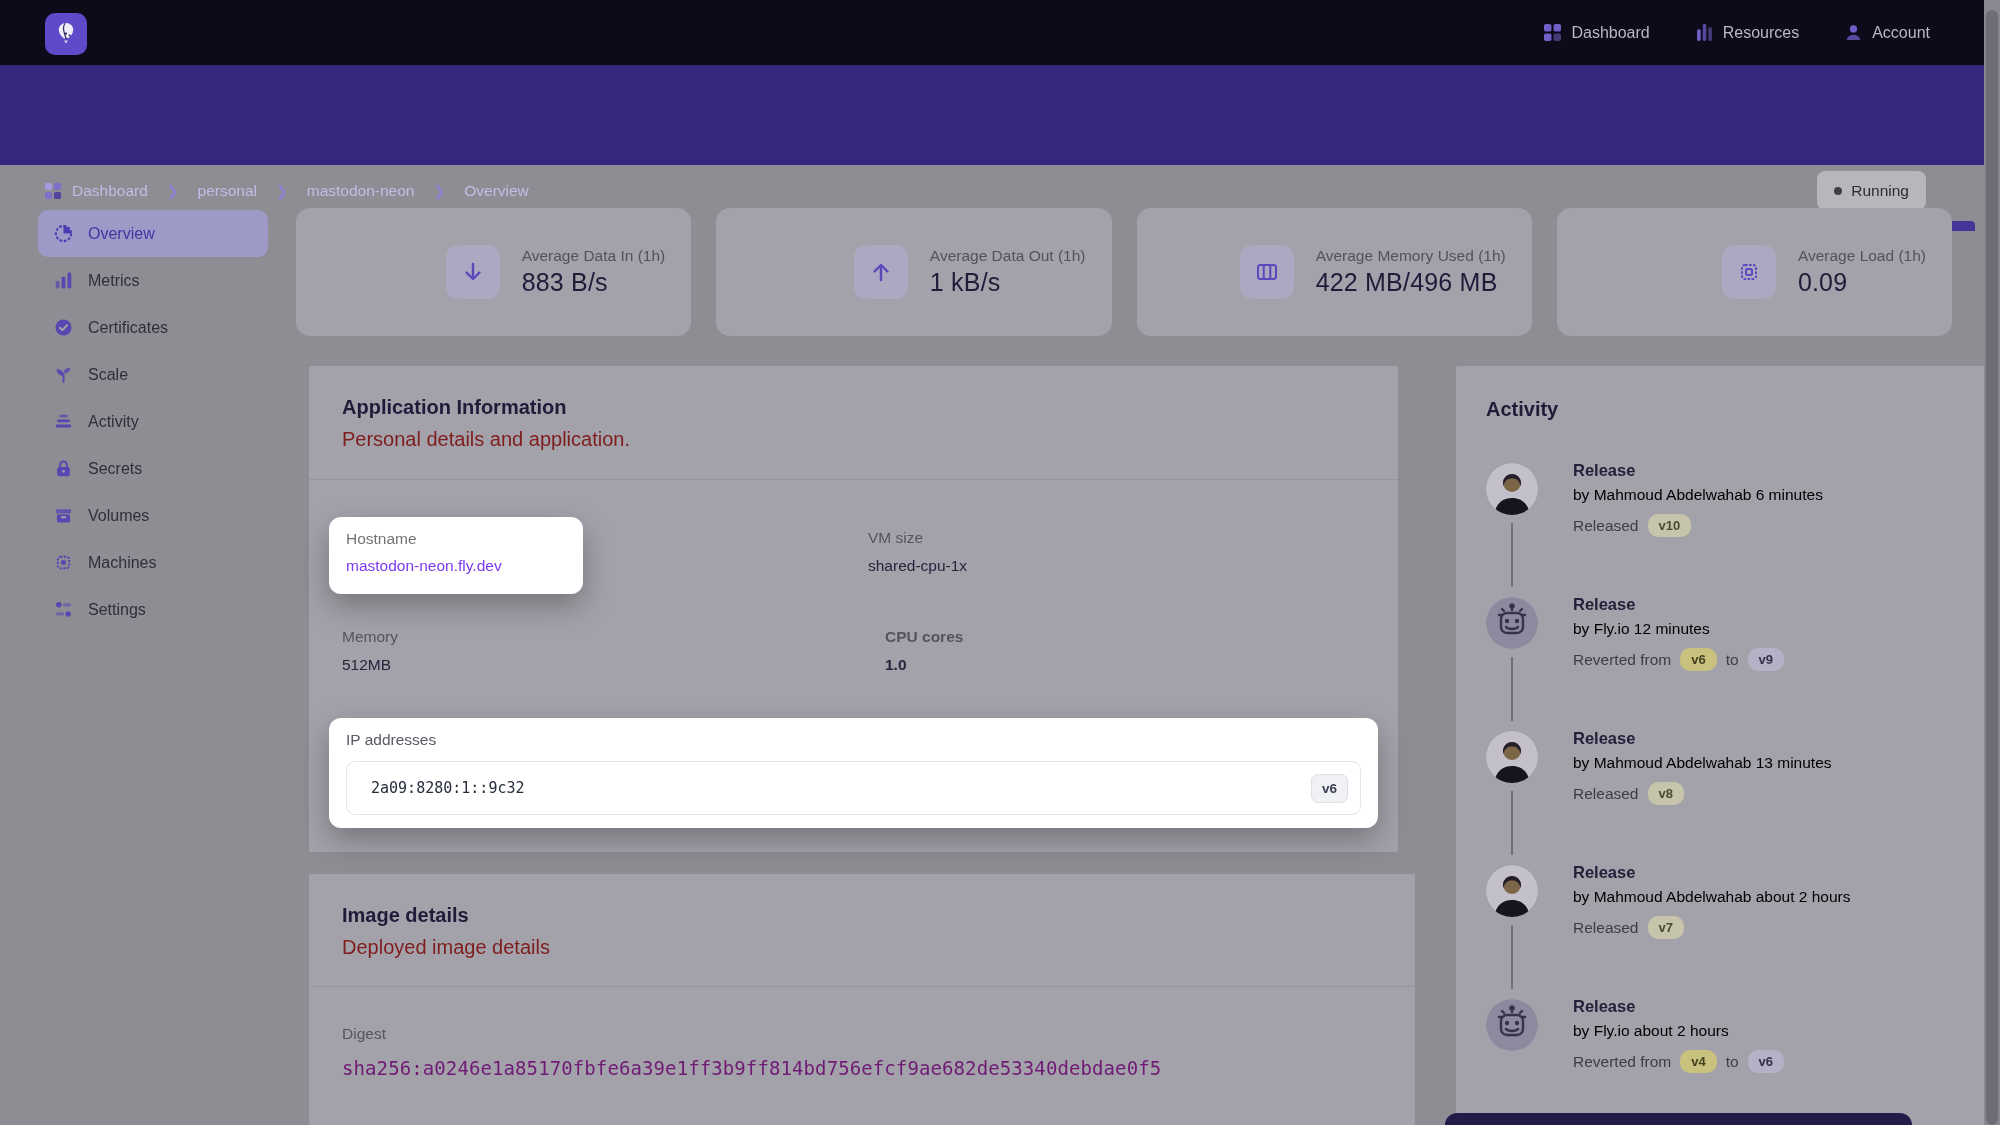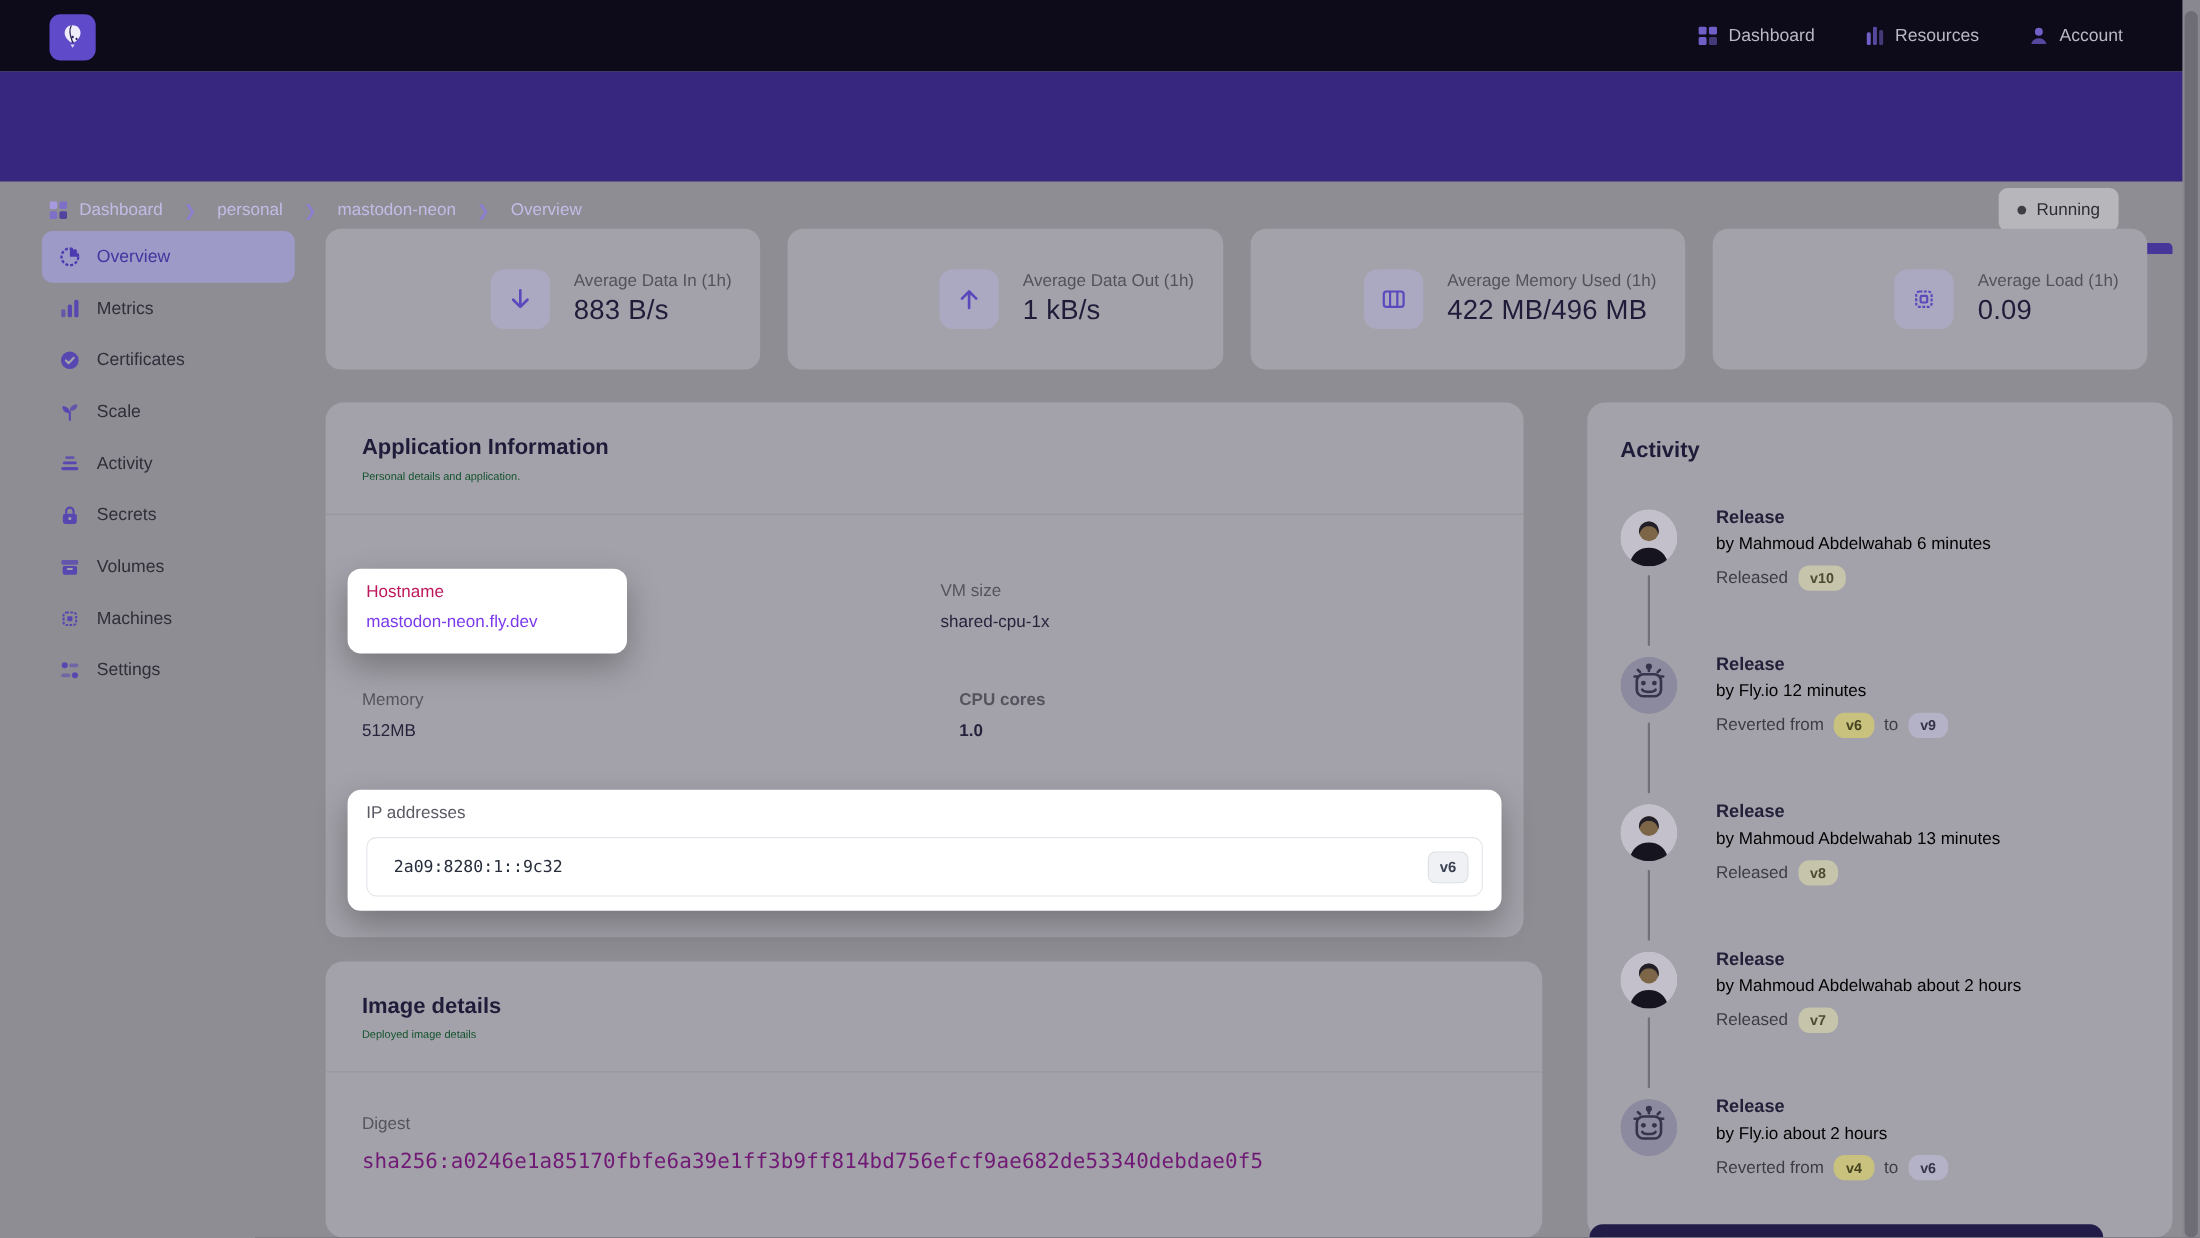--- a/index.html
+++ b/index.html
@@ -50,33 +50,33 @@
 
   
   .stats{position:absolute;left:296px;top:208px;width:1656px;display:flex;gap:25px;}
   .stat-card{flex:1;height:128px;background:var(--card-bg);border-radius:14px;display:flex;align-items:center;padding:0 26px;justify-content:flex-end;}
   .stat-icon{width:54px;height:54px;border-radius:12px;background:#aba8c2;display:flex;align-items:center;justify-content:center;color:#5b48bd;}
   .stat-text{margin-left:22px;}
   .stat-label{font-size:15.5px;color:var(--ink-soft);}
   .stat-value{font-size:25px;font-weight:400;color:var(--ink);margin-top:3px;letter-spacing:.2px;}
 
   
-  .card{position:absolute;background:var(--card-bg);border-radius:16px;}
+  .card{position:absolute;background:var(--card-bg);border-radius:2px;margin-left:13px;}
   .card-title{font-size:20px;font-weight:700;color:var(--ink);}
-  .card-sub{font-size:10px;color:#14532d;margin-top:9px;}
+  .card-sub{font-size:20px;color:#7f1d1d;margin-top:9px;}
   .divider{height:1px;background:#96959d;}
 
   
   #app-info{left:296px;top:366px;width:1089px;height:486px;}
   #app-info .card-head{padding:30px 33px 0;}
   #app-info .divider{margin-top:28px;}
   .field-label{font-size:15.5px;color:#55545e;}
   .field-value{font-size:15.5px;color:#26233c;margin-top:10px;}
   .hostname-box{position:absolute;left:20px;top:151px;width:254px;height:77px;background:var(--white);border-radius:12px;box-shadow:0 12px 30px rgba(0,0,0,.28);padding:13px 17px;}
-  .hostname-box .field-label{color:#be185d;}
+  .hostname-box .field-label{color:#737373;}
   .hostname-link{font-size:15.5px;color:var(--link);margin-top:9px;cursor:pointer;}
   .vm-block{position:absolute;left:559px;top:163px;}
   .mem-block{position:absolute;left:33px;top:262px;}
   .cpu-block{position:absolute;left:576px;top:262px;font-weight:bold;}
   .ip-box{position:absolute;left:20px;top:352px;width:1049px;height:110px;background:var(--white);border-radius:12px;box-shadow:0 12px 30px rgba(0,0,0,.28);padding:13px 17px;}
   .ip-box .field-label{color:#5a5964;}
   .ip-row{margin-top:12px;height:54px;border:1px solid #e3e5eb;border-radius:9px;display:flex;align-items:center;padding:0 12px 0 24px;background:#fff;}
   .ip-text{font-family:"DejaVu Sans Mono",monospace;font-size:15px;color:#272d3b;flex:1;}
   .ip-badge{font-size:13.5px;font-weight:700;color:#3b4152;background:#f0f1f5;border:1px solid #dcdfe6;border-radius:7px;padding:6px 10px;}
 

